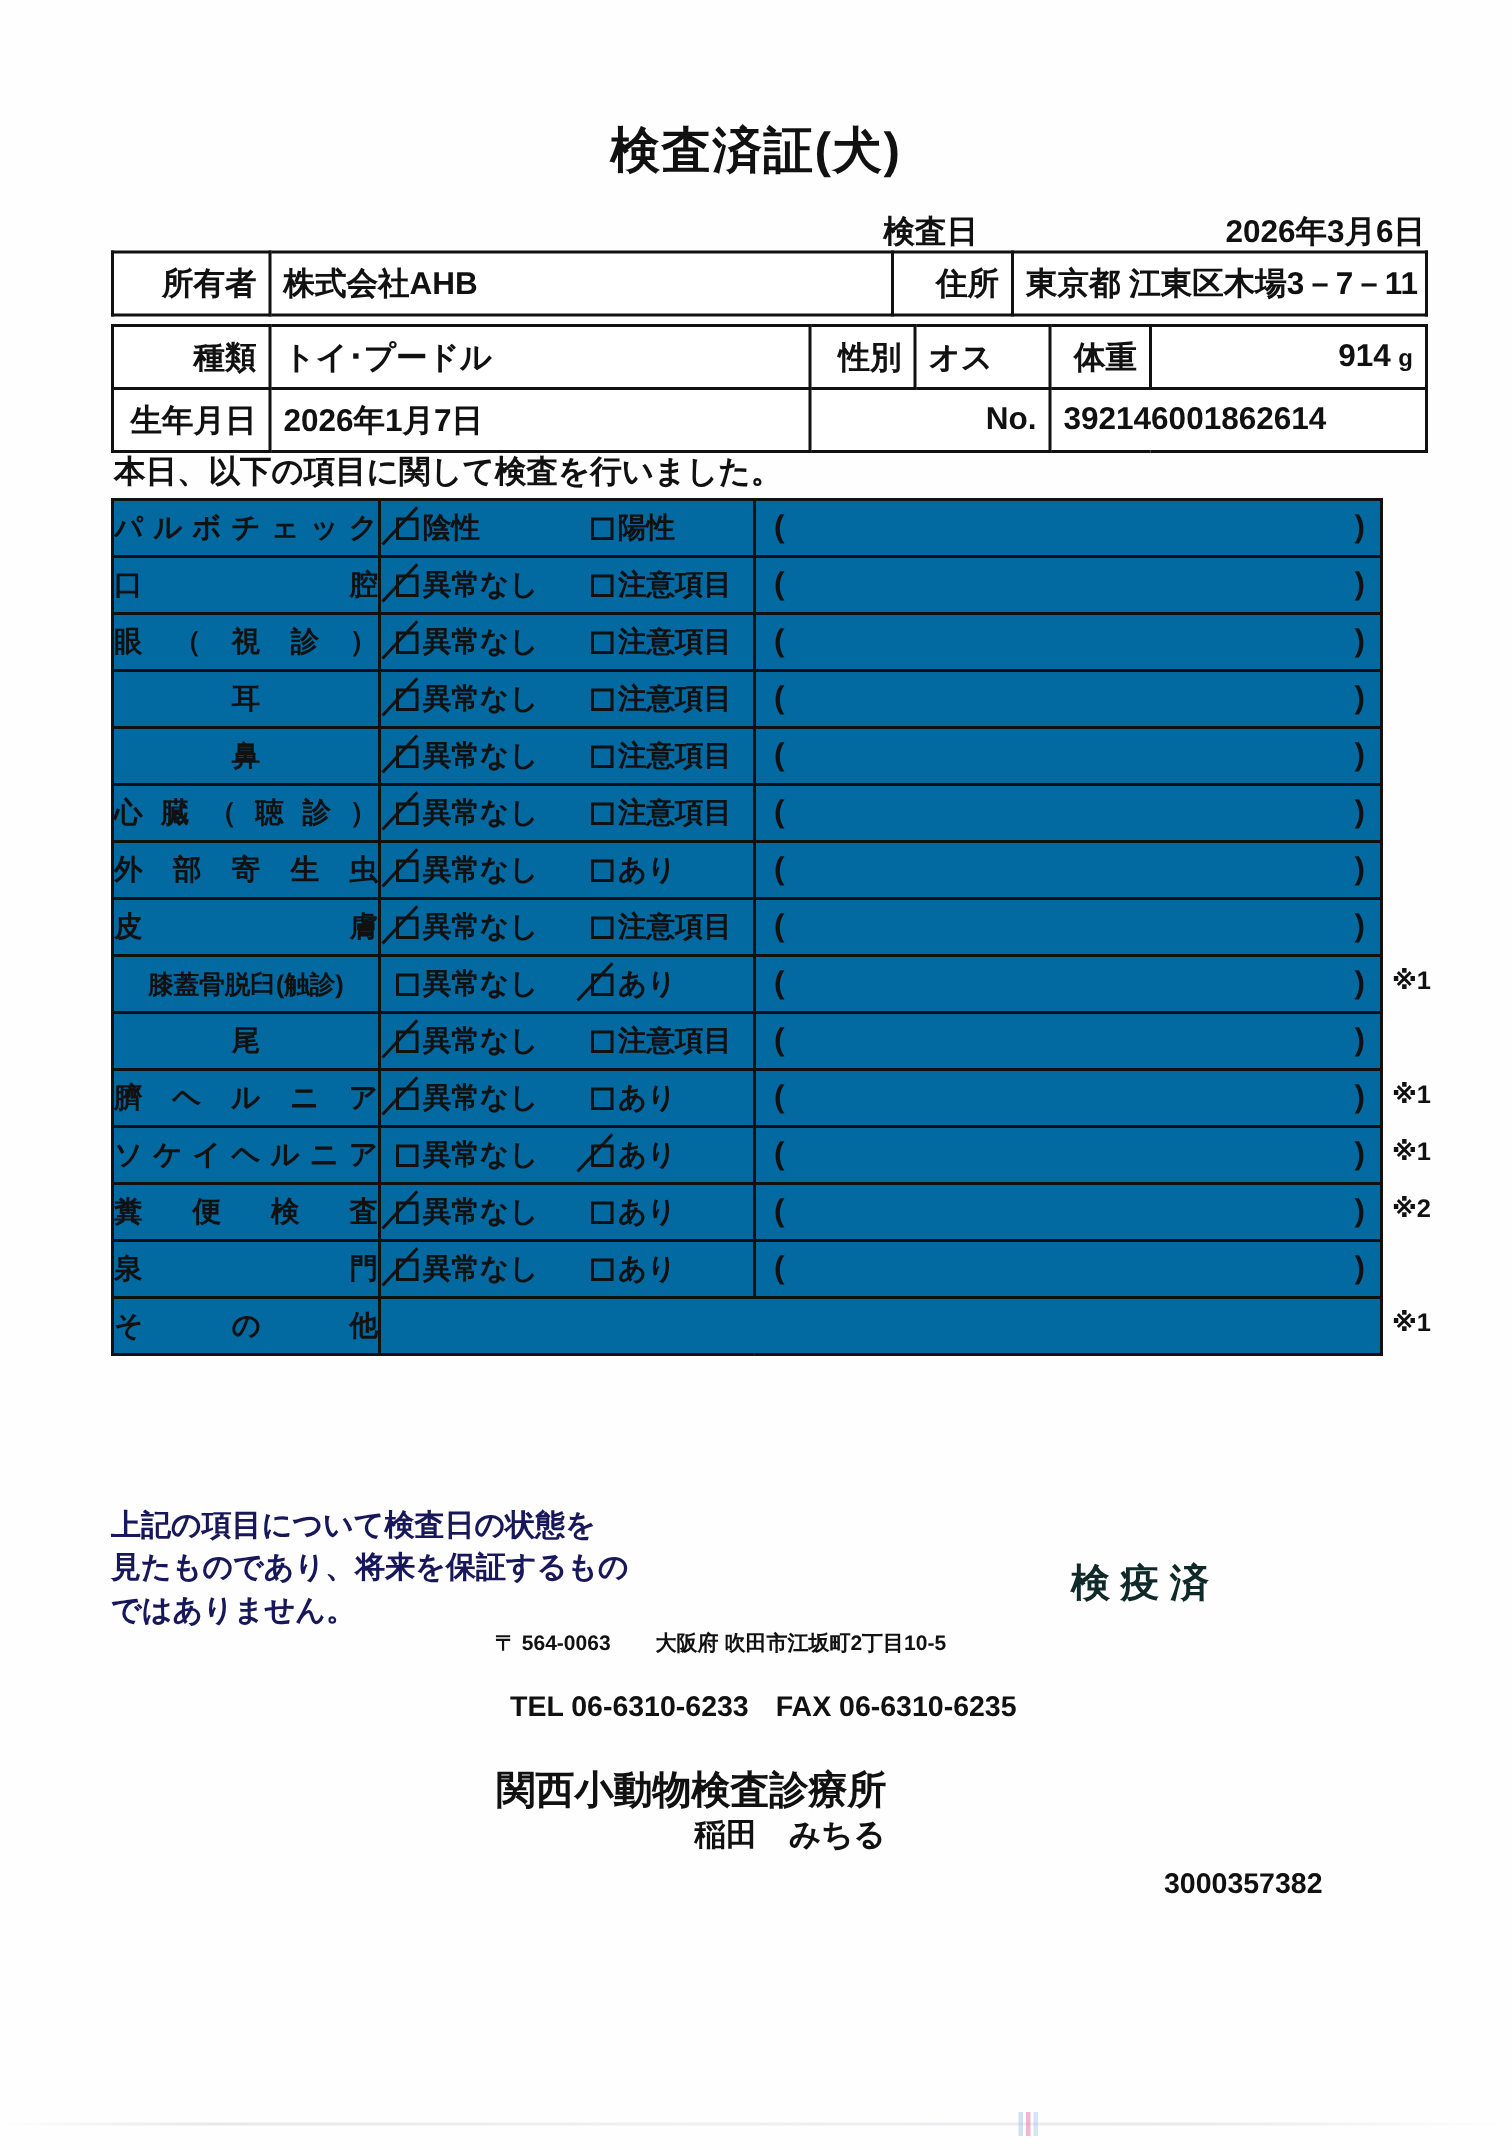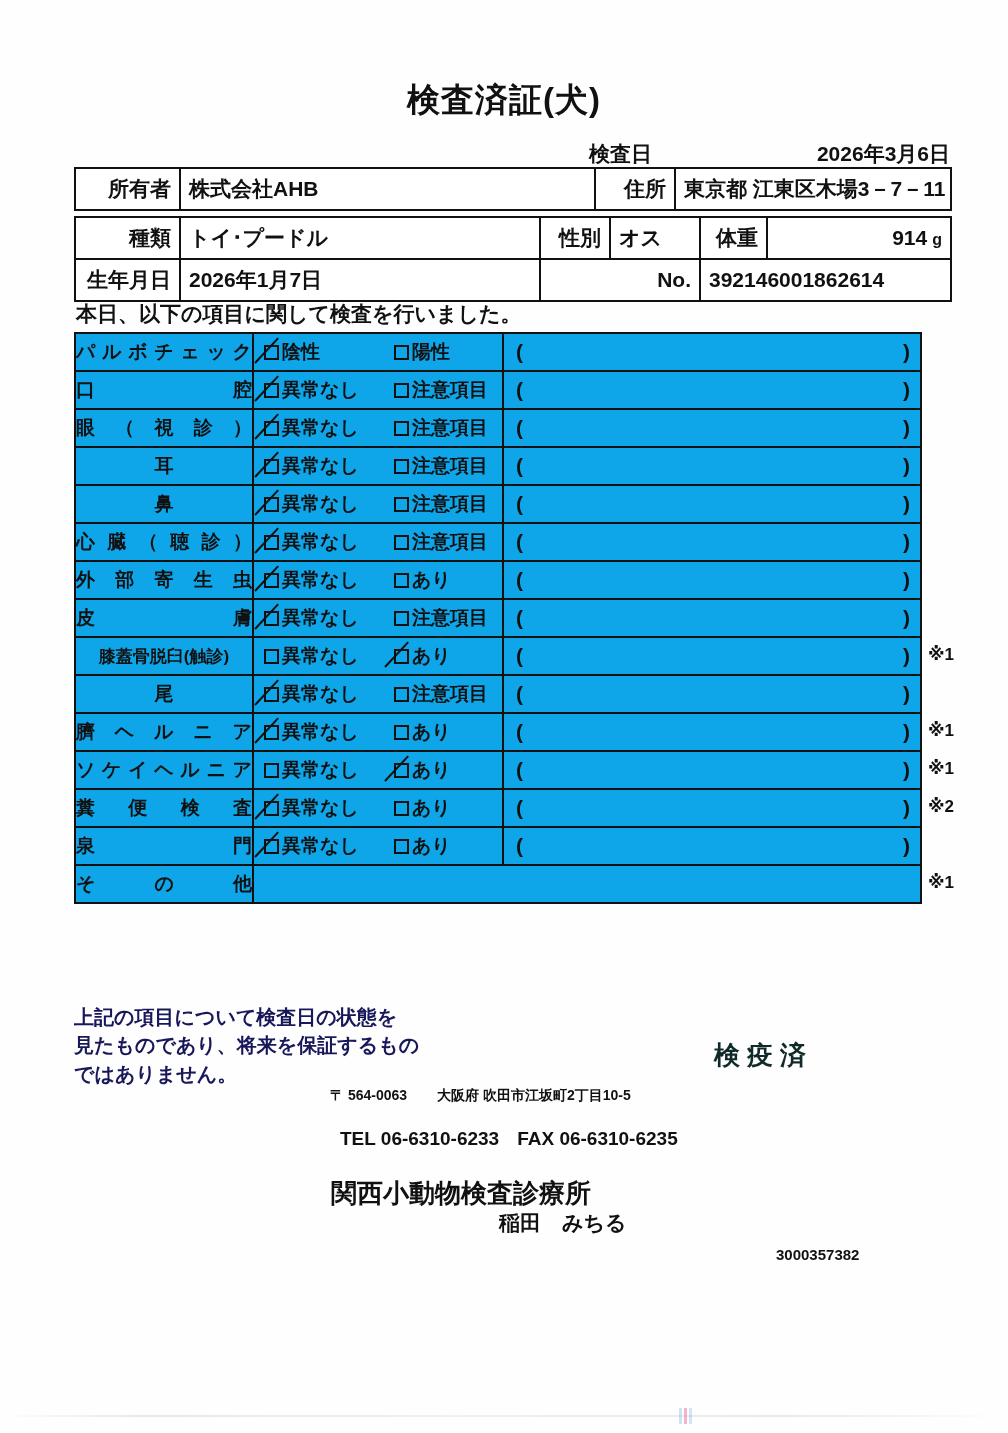--- a/index.html
+++ b/index.html
@@ -117,21 +117,21 @@
   }
 
   
   #checklist {
     position: absolute;
     left: 74px;
     top: 332px;
     width: 846px;
     border-collapse: collapse;
     table-layout: fixed;
-    background: #0ea5e9;
+    background: #0369a1;
   }
   #checklist td {
     border: 2px solid #111;
     height: 36px;
     padding: 0;
     vertical-align: middle;
     overflow: hidden;
   }
   .item-label {
     width: 178px;
@@ -278,27 +278,26 @@
     top: 1176px;
     font-size: 26px;
     font-weight: bold;
   }
   .clinic-vet {
     position: absolute;
     left: 463px;
     top: 1209px;
     font-size: 21px;
     font-weight: bold;
-    margin-left: 36px;
   }
   .serial {
     position: absolute;
     left: 776px;
     top: 1246px;
-    font-size: 15px;
+    font-size: 19px;
     font-weight: bold;
   }
 
   
   .scan-artifact {
     position: absolute;
     left: 0;
     right: 0;
     bottom: 16px;
     height: 2px;

